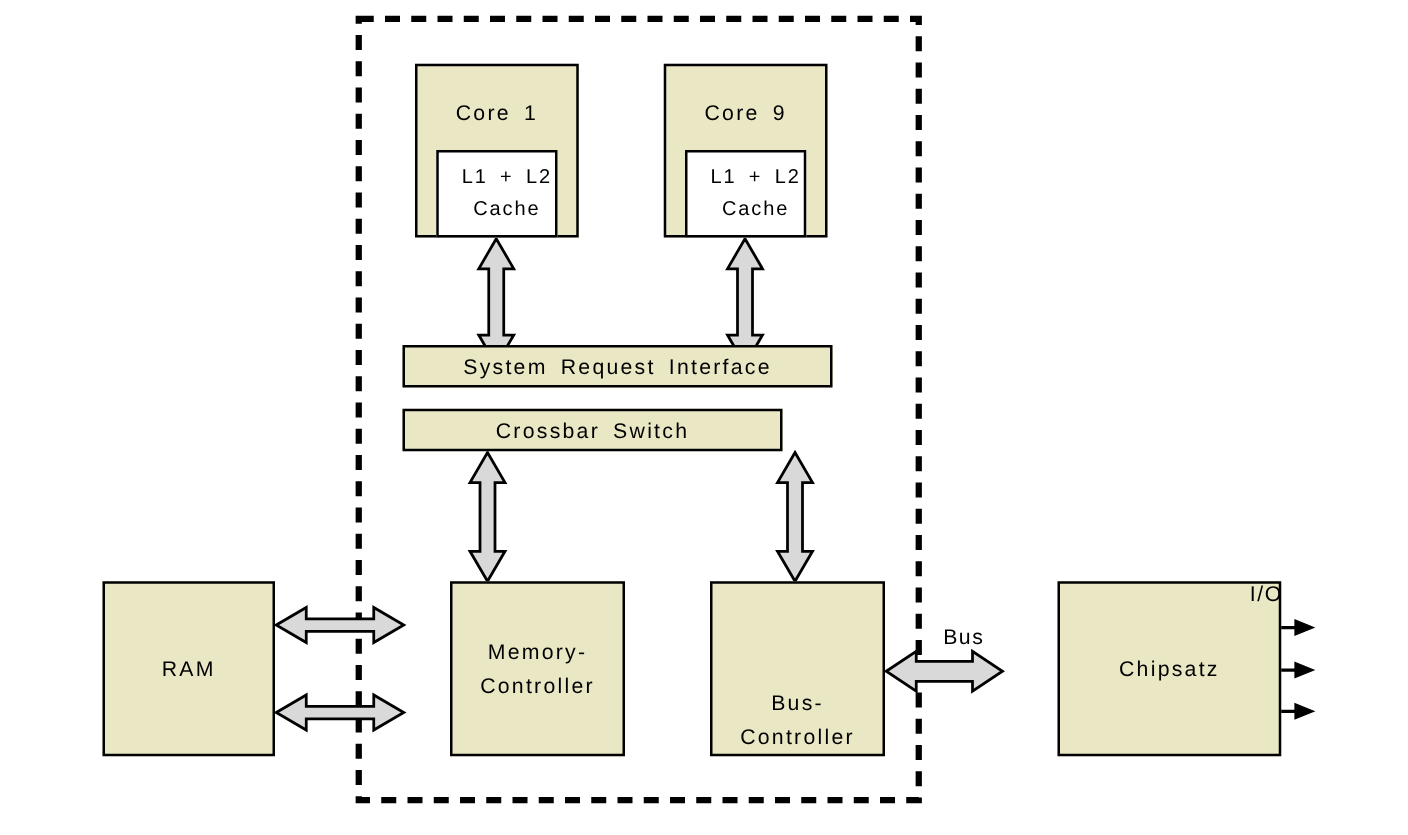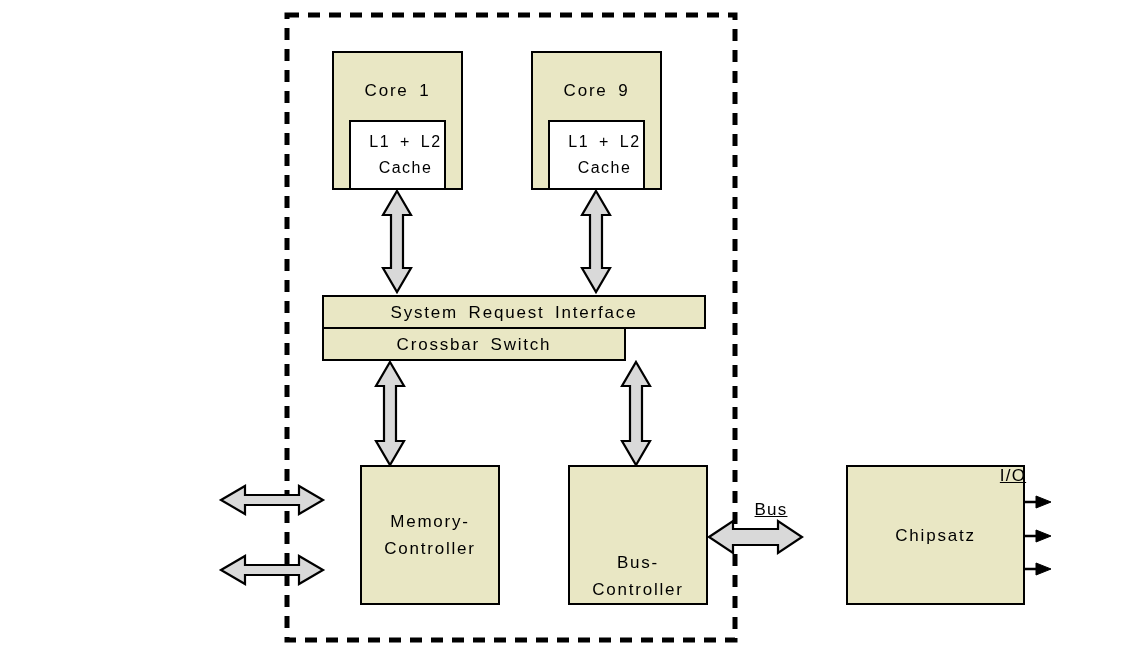--- a/index.html
+++ b/index.html
@@ -34,32 +34,31 @@
     letter-spacing:1.8px;
     word-spacing:4px;
     line-height:27px;
   }
   .box.white{background:#ffffff;padding-left:16px;}
   .box.top-label{justify-content:flex-start;padding-top:24px;}
   .core1{left:332px;top:51px;width:131px;height:139px;}
   .core2{left:531px;top:51px;width:131px;height:139px;}
   .cache1{left:349px;top:120px;width:97px;height:70px;font-size:16px;line-height:26px;letter-spacing:1.5px;}
   .cache2{left:548px;top:120px;width:97px;height:70px;font-size:16px;line-height:26px;letter-spacing:1.5px;}
-  .sri{left:322px;top:295px;width:384px;height:34px;}
+  .sri{left:322px;top:276px;width:344px;height:34px;}
   .crossbar{left:322px;top:327px;width:304px;height:34px;}
   .ram{left:82px;top:465px;width:138px;height:140px;}
   .memctrl{left:324px;top:465px;width:140px;height:140px;margin-left:36px;}
   .busctrl{left:568px;top:465px;width:140px;height:140px;justify-content:flex-end;}
   .chipset{left:802px;top:465px;width:179px;height:140px;margin-left:44px;}
   .float-label{
     position:absolute;
     font-size:17px;
     letter-spacing:1.2px;
     text-align:center;
-    text-decoration:underline;
   }
   .bus-label{left:736px;top:500px;width:70px;}
   .io-label{left:983px;top:466px;width:60px;}
 </style>
 </head>
 <body>
 
 <div class="stage">
 
   <svg class="layer" width="1126" height="668" viewBox="0 0 1126 668">
@@ -115,20 +114,23 @@
     <span>Cache</span>
   </div>
 
   <div class="box sri">
     <span>System Request Interface</span>
   </div>
   <div class="box crossbar">
     <span>Crossbar Switch</span>
   </div>
 
+  <div class="box ram">
+    <span>RAM</span>
+  </div>
 
   <div class="box memctrl">
     <span>Memory-</span>
     <span>Controller</span>
   </div>
 
   <div class="box busctrl">
     <span>Bus-</span>
     <span>Controller</span>
   </div>

